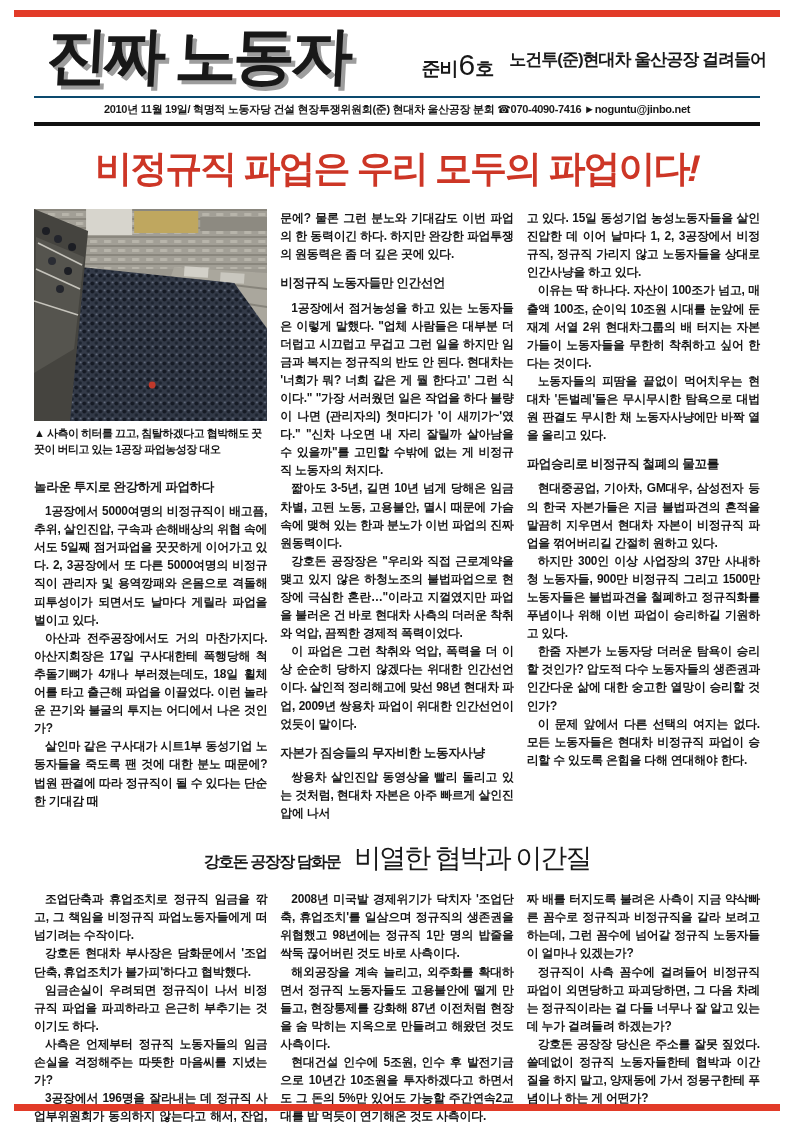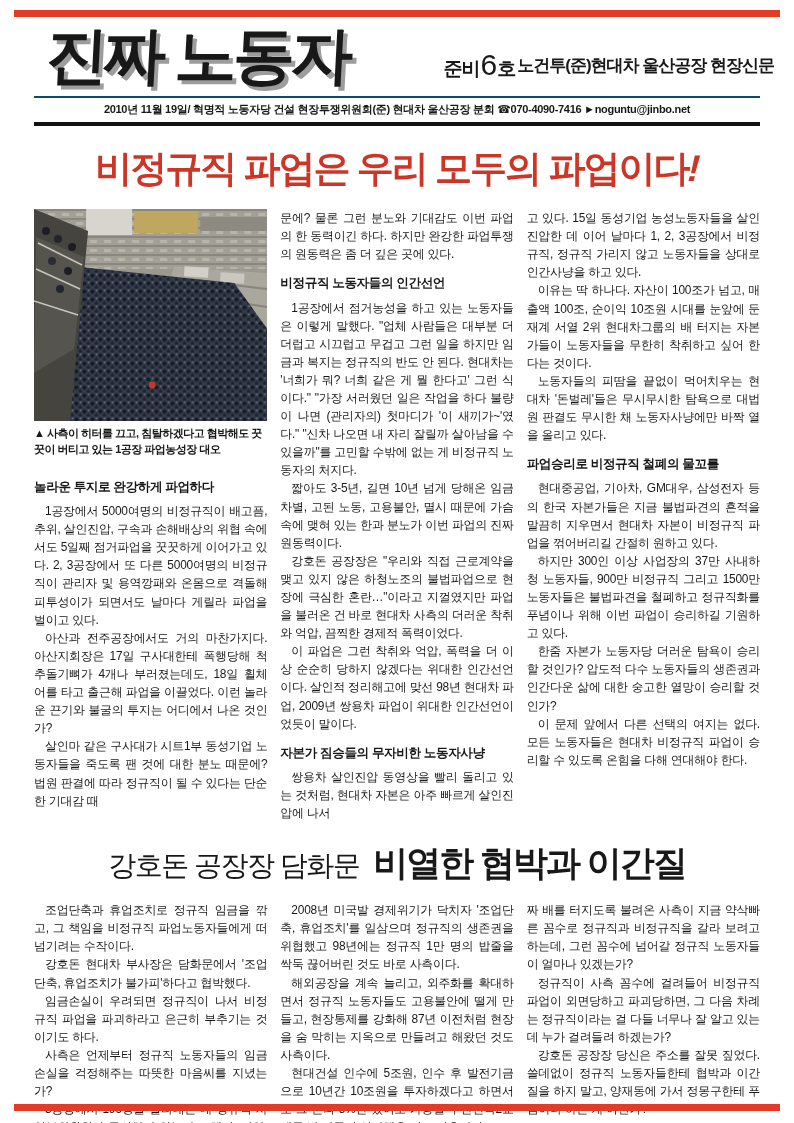--- a/index.html
+++ b/index.html
@@ -17,69 +17,69 @@
   .redbar{height:7px;background:var(--accent-red);margin:0 14px;}
   .redbar.top{margin-top:10px;}
   .redbar.bottom{position:absolute;left:14px;right:14px;bottom:12px;height:7px;margin:0;}
 
   
   .masthead{display:flex;align-items:flex-end;padding:6px 20px 0 46px;gap:20px;}
   .logo{
     margin:0;line-height:1.05;font-size:62px;font-weight:900;letter-spacing:-4px;
     transform:skewX(-3deg);text-shadow:4px 4px 0 #9d9d9d;white-space:nowrap;
   }
-  .issue-line{display:flex;align-items:center;gap:2px;white-space:nowrap;margin:0 0 6px auto;}
+  .issue-line{display:flex;align-items:flex-start;gap:16px;white-space:nowrap;margin:0 8px 6px auto;}
   .issue{font-size:19px;font-weight:bold;letter-spacing:-1px;}
   .issue-num{font-size:30px;font-weight:400;padding:0 1px;}
   .subtitle{font-size:17px;font-weight:bold;letter-spacing:-1px;}
 
   .info-rule{
     margin:8px 34px 0;border-top:2px solid #0c4a6e;border-bottom:4px solid #111;
     padding:4px 0 5px;text-align:center;font-size:11px;font-weight:bold;letter-spacing:-0.3px;
   }
 
   
   .headline1{
     text-align:center;color:var(--headline-red);
     font-size:37px;font-weight:900;letter-spacing:-2px;margin:18px 0 15px;
   }
   .headline1 .bang{display:inline-block;transform:skewX(-14deg);}
 
   .cols{display:flex;gap:13px;padding:0 34px;}
   .col{flex:1 1 0;min-width:0;font-size:11.9px;line-height:1.52;text-align:justify;letter-spacing:-0.2px;}
-  .col p{margin:0;}
+  .col p{margin:0;font-weight:bold;}
   .col p.para{text-indent:11px;}
   .col p.cont{text-indent:0;}
   .col h3.subhead{font-size:12.6px;font-weight:bold;margin:11px 0 5px;letter-spacing:-0.4px;}
   .colbody > :first-child{margin-top:0;}
 
   figure.photo{margin:0 0 20px;}
   .photo svg{display:block;width:100%;height:212px;}
   .photo figcaption{
     font-size:11px;font-weight:bold;line-height:1.45;margin-top:5px;
     text-align:left;letter-spacing:-0.5px;text-indent:0;
   }
 
   
   .article2-header{text-align:center;margin:18px 0 14px;white-space:nowrap;}
-  .kicker{font-size:28px;font-weight:normal;letter-spacing:-1.5px;margin-right:14px;}
-  .headline2{font-size:35px;font-weight:700;letter-spacing:-2px;}
+  .kicker{font-size:16px;font-weight:bold;letter-spacing:-1.5px;margin-right:14px;}
+  .headline2{font-size:27px;font-weight:400;letter-spacing:-2px;}
 </style>
 </head>
 <body>
 
 <div class="page">
 
   <div class="redbar top"></div>
 
   <header class="masthead">
     <h1 class="logo">진짜 노동자</h1>
     <div class="issue-line">
       <span class="issue"><span>준비</span><span class="issue-num">6</span><span>호</span></span>
-      <span class="subtitle">노건투(준)현대차 울산공장 현장신문</span>
+      <span class="subtitle">노건투(준)현대차 울산공장 걸려들어</span>
     </div>
   </header>
 
   <div class="info-rule">
     <span>2010년 11월 19일/ 혁명적 노동자당 건설 현장투쟁위원회(준) 현대차 울산공장 분회 ☎070-4090-7416 ►noguntu@jinbo.net</span>
   </div>
 
   <section>
     <h2 class="headline1"><span>비정규직 파업은 우리 모두의 파업이다</span><span class="bang">!</span></h2>
 
@@ -128,21 +128,21 @@
         </figure>
         <div class="colbody">
             <h3 class="subhead">놀라운 투지로 완강하게 파업하다</h3>
             <p class="para">1공장에서 5000여명의 비정규직이 배고픔, 추위, 살인진압, 구속과 손해배상의 위협 속에서도 5일째 점거파업을 꿋꿋하게 이어가고 있다. 2, 3공장에서 또 다른 5000여명의 비정규직이 관리자 및 용역깡패와 온몸으로 격돌해 피투성이가 되면서도 날마다 게릴라 파업을 벌이고 있다.</p>
             <p class="para">아산과 전주공장에서도 거의 마찬가지다. 아산지회장은 17일 구사대한테 폭행당해 척추돌기뼈가 4개나 부러졌는데도, 18일 휠체어를 타고 출근해 파업을 이끌었다. 이런 놀라운 끈기와 불굴의 투지는 어디에서 나온 것인가?</p>
             <p class="para">살인마 같은 구사대가 시트1부 동성기업 노동자들을 죽도록 팬 것에 대한 분노 때문에? 법원 판결에 따라 정규직이 될 수 있다는 단순한 기대감 때</p>
           </div>
       </div>
       <div class="col colbody">
           <p class="cont">문에? 물론 그런 분노와 기대감도 이번 파업의 한 동력이긴 하다. 하지만 완강한 파업투쟁의 원동력은 좀 더 깊은 곳에 있다.</p>
-          <h3 class="subhead">비정규직 노동자들의 인간선언</h3>
+          <h3 class="subhead">비정규직 노동자들만 인간선언</h3>
           <p class="para">1공장에서 점거농성을 하고 있는 노동자들은 이렇게 말했다. "업체 사람들은 대부분 더 더럽고 시끄럽고 무겁고 그런 일을 하지만 임금과 복지는 정규직의 반도 안 된다. 현대차는 '너희가 뭐? 너희 같은 게 뭘 한다고' 그런 식이다." "가장 서러웠던 일은 작업을 하다 불량이 나면 (관리자의) 첫마디가 '이 새끼가~'였다." "신차 나오면 내 자리 잘릴까 살아남을 수 있을까"를 고민할 수밖에 없는 게 비정규직 노동자의 처지다.</p>
           <p class="para">짧아도 3-5년, 길면 10년 넘게 당해온 임금차별, 고된 노동, 고용불안, 멸시 때문에 가슴 속에 맺혀 있는 한과 분노가 이번 파업의 진짜 원동력이다.</p>
           <p class="para">강호돈 공장장은 "우리와 직접 근로계약을 맺고 있지 않은 하청노조의 불법파업으로 현장에 극심한 혼란…"이라고 지껄였지만 파업을 불러온 건 바로 현대차 사측의 더러운 착취와 억압, 끔찍한 경제적 폭력이었다.</p>
           <p class="para">이 파업은 그런 착취와 억압, 폭력을 더 이상 순순히 당하지 않겠다는 위대한 인간선언이다. 살인적 정리해고에 맞선 98년 현대차 파업, 2009년 쌍용차 파업이 위대한 인간선언이었듯이 말이다.</p>
           <h3 class="subhead">자본가 짐승들의 무자비한 노동자사냥</h3>
           <p class="para">쌍용차 살인진압 동영상을 빨리 돌리고 있는 것처럼, 현대차 자본은 아주 빠르게 살인진압에 나서</p>
         </div>
       <div class="col colbody">
           <p class="cont">고 있다. 15일 동성기업 농성노동자들을 살인진압한 데 이어 날마다 1, 2, 3공장에서 비정규직, 정규직 가리지 않고 노동자들을 상대로 인간사냥을 하고 있다.</p>
           <p class="para">이유는 딱 하나다. 자산이 100조가 넘고, 매출액 100조, 순이익 10조원 시대를 눈앞에 둔 재계 서열 2위 현대차그룹의 배 터지는 자본가들이 노동자들을 무한히 착취하고 싶어 한다는 것이다.</p>

